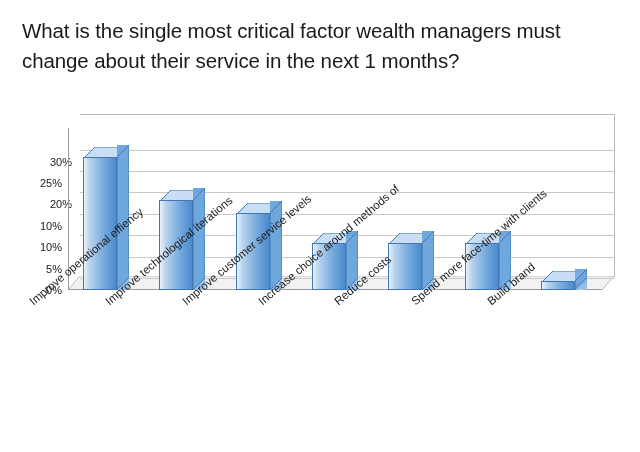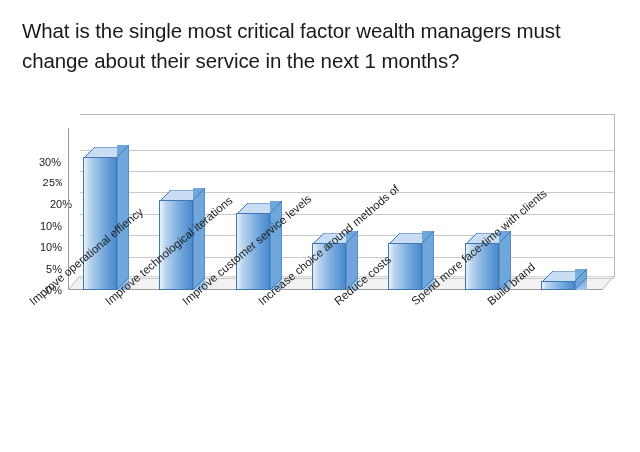--- a/index.html
+++ b/index.html
@@ -143,22 +143,22 @@
       <div class="grid-left" style="left: 68px; top: 71px; height: 12px;"></div>
       <div class="gridline" style="left: 80px; top: 49.6px;"></div>
       <div class="grid-left" style="left: 68px; top: 49.6px; height: 12px;"></div>
     </div>
   <div id="ytick-labels">
       <div class="ytick-label" style="top: 190px; left: 22px;">0%</div>
       <div class="ytick-label" style="top: 168.6px; left: 22px;">5%</div>
       <div class="ytick-label" style="top: 147.2px; left: 22px;">10%</div>
       <div class="ytick-label" style="top: 125.8px; left: 22px;">10%</div>
       <div class="ytick-label" style="top: 104.4px; left: 32px;">20%</div>
-      <div class="ytick-label" style="top: 83px; left: 22px; font-family: Liberation Mono, monospace;">25%</div>
-      <div class="ytick-label" style="top: 61.6px; left: 21px;">30%</div>
+      <div class="ytick-label" style="top: 83px; left: 22px;">25%</div>
+      <div class="ytick-label" style="top: 61.6px; left: 32px;">30%</div>
     </div>
   <div class="plot-front"></div>
   <div id="bars">
       <div class="bar" style="left: 83.1429px; top: 45.32px; width: 46px; height: 144.68px;">
         <div class="bar-top" style="top: 0px;"><svg width="46" height="12">
             <polygon points="0,12 12,0 46,0 34,12" fill="#c9def4" stroke="#3f78b5" stroke-width="1"></polygon>
           </svg></div>
         <div class="bar-side" style="right: 0px; top: 0px; height: 144.68px; background: linear-gradient(rgb(110, 166, 219), rgb(156, 195, 232)); border: none;"><svg width="12" height="144.68">
             <polygon points="0,12 12,0 12,132.68 0,144.68" fill="#6fa6dc" stroke="#3f78b5" stroke-width="1"></polygon>
           </svg></div>

